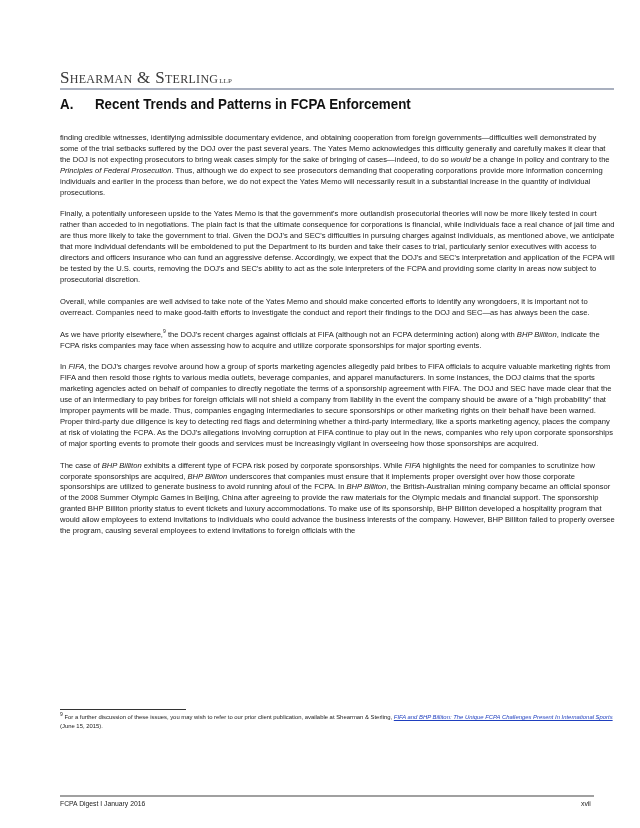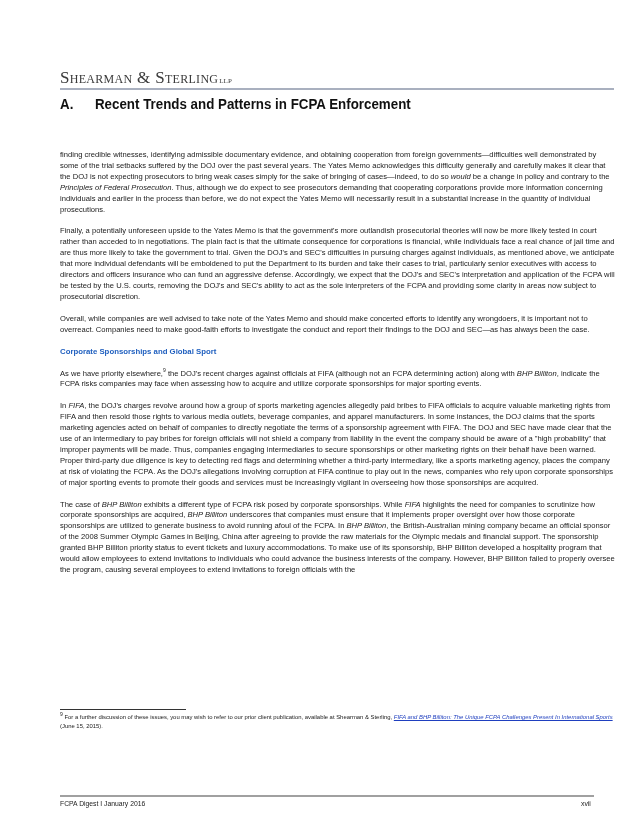--- a/index.html
+++ b/index.html
@@ -2,21 +2,21 @@
 <html><head>
 <meta charset="utf-8">
 <style>
   html, body { margin: 0; padding: 0; background: #ffffff; }
   body { width: 640px; height: 828px; position: relative; overflow: hidden; font-family: "Liberation Sans", sans-serif; color: #1a1a1a; }
   .logo { position: absolute; left: 60px; top: 68px; font-family: "Liberation Serif", serif; font-size: 17px; color: #3a3a3a; letter-spacing: 0.3px; font-variant: small-caps; }
   .logo .llp { font-size: 7px; letter-spacing: 0; margin-left: 1px; }
   .top-rule { position: absolute; left: 60px; top: 88px; width: 554px; height: 2px; background: #a9b0bf; }
   .section-title { position: absolute; left: 60px; top: 96px; font-size: 14.5px; font-weight: bold; color: #111; transform: scaleX(0.92); transform-origin: left; white-space: nowrap; }
   .section-title .letter { display: inline-block; width: 38px; }
-  .body-text { position: absolute; left: 60px; top: 150px; width: 556px; font-size: 7.6px; line-height: 10.9px; color: #1a1a1a; }
+  .body-text { position: absolute; left: 60px; top: 133px; width: 556px; font-size: 7.6px; line-height: 10.9px; color: #1a1a1a; }
   .body-text p { margin: 0 0 11px 0; }
   .subhead { color: #1f5fbf; font-weight: bold; font-size: 7.8px; margin: 0 0 11px 0; }
   sup { font-size: 5px; vertical-align: super; line-height: 0; }
   .fn-rule { position: absolute; left: 60px; top: 709px; width: 126px; height: 1px; background: #333; }
   .footnote { position: absolute; left: 60px; top: 713px; width: 556px; font-size: 5.9px; line-height: 8.6px; color: #1a1a1a; }
   .footnote a { color: #1f3fbf; font-style: italic; text-decoration: underline; }
   .bottom-rule { position: absolute; left: 60px; top: 795px; width: 534px; height: 2px; background: #a0a0a0; }
   .footer-left { position: absolute; left: 60px; top: 800px; font-size: 6.8px; color: #222; }
   .footer-right { position: absolute; left: 581px; top: 800px; font-size: 6.8px; color: #222; }
 </style>
@@ -25,21 +25,20 @@
 
 <div class="logo"><span>Shearman &amp; Sterling</span><span class="llp">LLP</span></div>
 <div class="top-rule"></div>
 
 <div class="section-title"><span class="letter">A.</span><span>Recent Trends and Patterns in FCPA Enforcement</span></div>
 
 <div class="body-text" id="body-text">
     <p><span>finding credible witnesses, identifying admissible documentary evidence, and obtaining cooperation from foreign governments—difficulties well demonstrated by some of the trial setbacks suffered by the DOJ over the past several years.  The Yates Memo acknowledges this difficulty generally and carefully makes it clear that the DOJ is not expecting prosecutors to bring weak cases simply for the sake of bringing of cases—indeed, to do so </span><i>would</i><span> be a change in policy and contrary to the </span><i>Principles of Federal Prosecution</i><span>.  Thus, although we do expect to see prosecutors demanding that cooperating corporations provide more information concerning individuals and earlier in the process than before, we do not expect the Yates Memo will necessarily result in a substantial increase in the quantity of individual prosecutions.</span></p>
     <p><span>Finally, a potentially unforeseen upside to the Yates Memo is that the government's more outlandish prosecutorial theories will now be more likely tested in court rather than acceded to in negotiations.  The plain fact is that the ultimate consequence for corporations is financial, while individuals face a real chance of jail time and are thus more likely to take the government to trial.  Given the DOJ's and SEC's difficulties in pursuing charges against individuals, as mentioned above, we anticipate that more individual defendants will be emboldened to put the Department to its burden and take their cases to trial, particularly senior executives with access to directors and officers insurance who can fund an aggressive defense.  Accordingly, we expect that the DOJ's and SEC's interpretation and application of the FCPA will be tested by the U.S. courts, removing the DOJ's and SEC's ability to act as the sole interpreters of the FCPA and providing some clarity in areas now subject to prosecutorial discretion.</span></p>
     <p><span>Overall, while companies are well advised to take note of the Yates Memo and should make concerted efforts to identify any wrongdoers, it is important not to overreact.  Companies need to make good-faith efforts to investigate the conduct and report their findings to the DOJ and SEC—as has always been the case.</span></p>
-    <div class="subhead">Corporate Sponsorships and Global Sport</div>
     <p><span>As we have priority elsewhere,</span><sup>9</sup><span> the DOJ's recent charges against officials at FIFA (although not an FCPA determining action) along with </span><i>BHP Billiton</i><span>, indicate the FCPA risks companies may face when assessing how to acquire and utilize corporate sponsorships for major sporting events.</span></p>
     <p><span>In </span><i>FIFA</i><span>, the DOJ's charges revolve around how a group of sports marketing agencies allegedly paid bribes to FIFA officials to acquire valuable marketing rights from FIFA and then resold those rights to various media outlets, beverage companies, and apparel manufacturers.  In some instances, the DOJ claims that the sports marketing agencies acted on behalf of companies to directly negotiate the terms of a sponsorship agreement with FIFA.  The DOJ and SEC have made clear that the use of an intermediary to pay bribes for foreign officials will not shield a company from liability in the event the company should be aware of a "high probability" that improper payments will be made.  Thus, companies engaging intermediaries to secure sponsorships or other marketing rights on their behalf have been warned.  Proper third-party due diligence is key to detecting red flags and determining whether a third-party intermediary, like a sports marketing agency, places the company at risk of violating the FCPA.  As the DOJ's allegations involving corruption at FIFA continue to play out in the news, companies who rely upon corporate sponsorships of major sporting events to promote their goods and services must be increasingly vigilant in overseeing how those sponsorships are acquired.</span></p>
     <p><span>The case of </span><i>BHP Billiton</i><span> exhibits a different type of FCPA risk posed by corporate sponsorships.  While </span><i>FIFA</i><span> highlights the need for companies to scrutinize how corporate sponsorships are acquired, </span><i>BHP Billiton</i><span> underscores that companies must ensure that it implements proper oversight over how those corporate sponsorships are utilized to generate business to avoid running afoul of the FCPA.  In </span><i>BHP Billiton</i><span>, the British-Australian mining company became an official sponsor of the 2008 Summer Olympic Games in Beijing, China after agreeing to provide the raw materials for the Olympic medals and financial support.  The sponsorship granted BHP Billiton priority status to event tickets and luxury accommodations.  To make use of its sponsorship, BHP Billiton developed a hospitality program that would allow employees to extend invitations to individuals who could advance the business interests of the company.  However, BHP Billiton failed to properly oversee the program, causing several employees to extend invitations to foreign officials with the</span></p>
   </div>
 
 <div class="fn-rule"></div>
 <div class="footnote"><sup>9</sup><span> For a further discussion of these issues, you may wish to refer to our prior client publication, available at Shearman &amp; Sterling, </span><a>FIFA and BHP Billiton: The Unique FCPA Challenges Present In International Sports</a><span> (June 15, 2015).</span></div>
 
 <div class="bottom-rule"></div>
 <div class="footer-left">FCPA Digest I January 2016</div>

